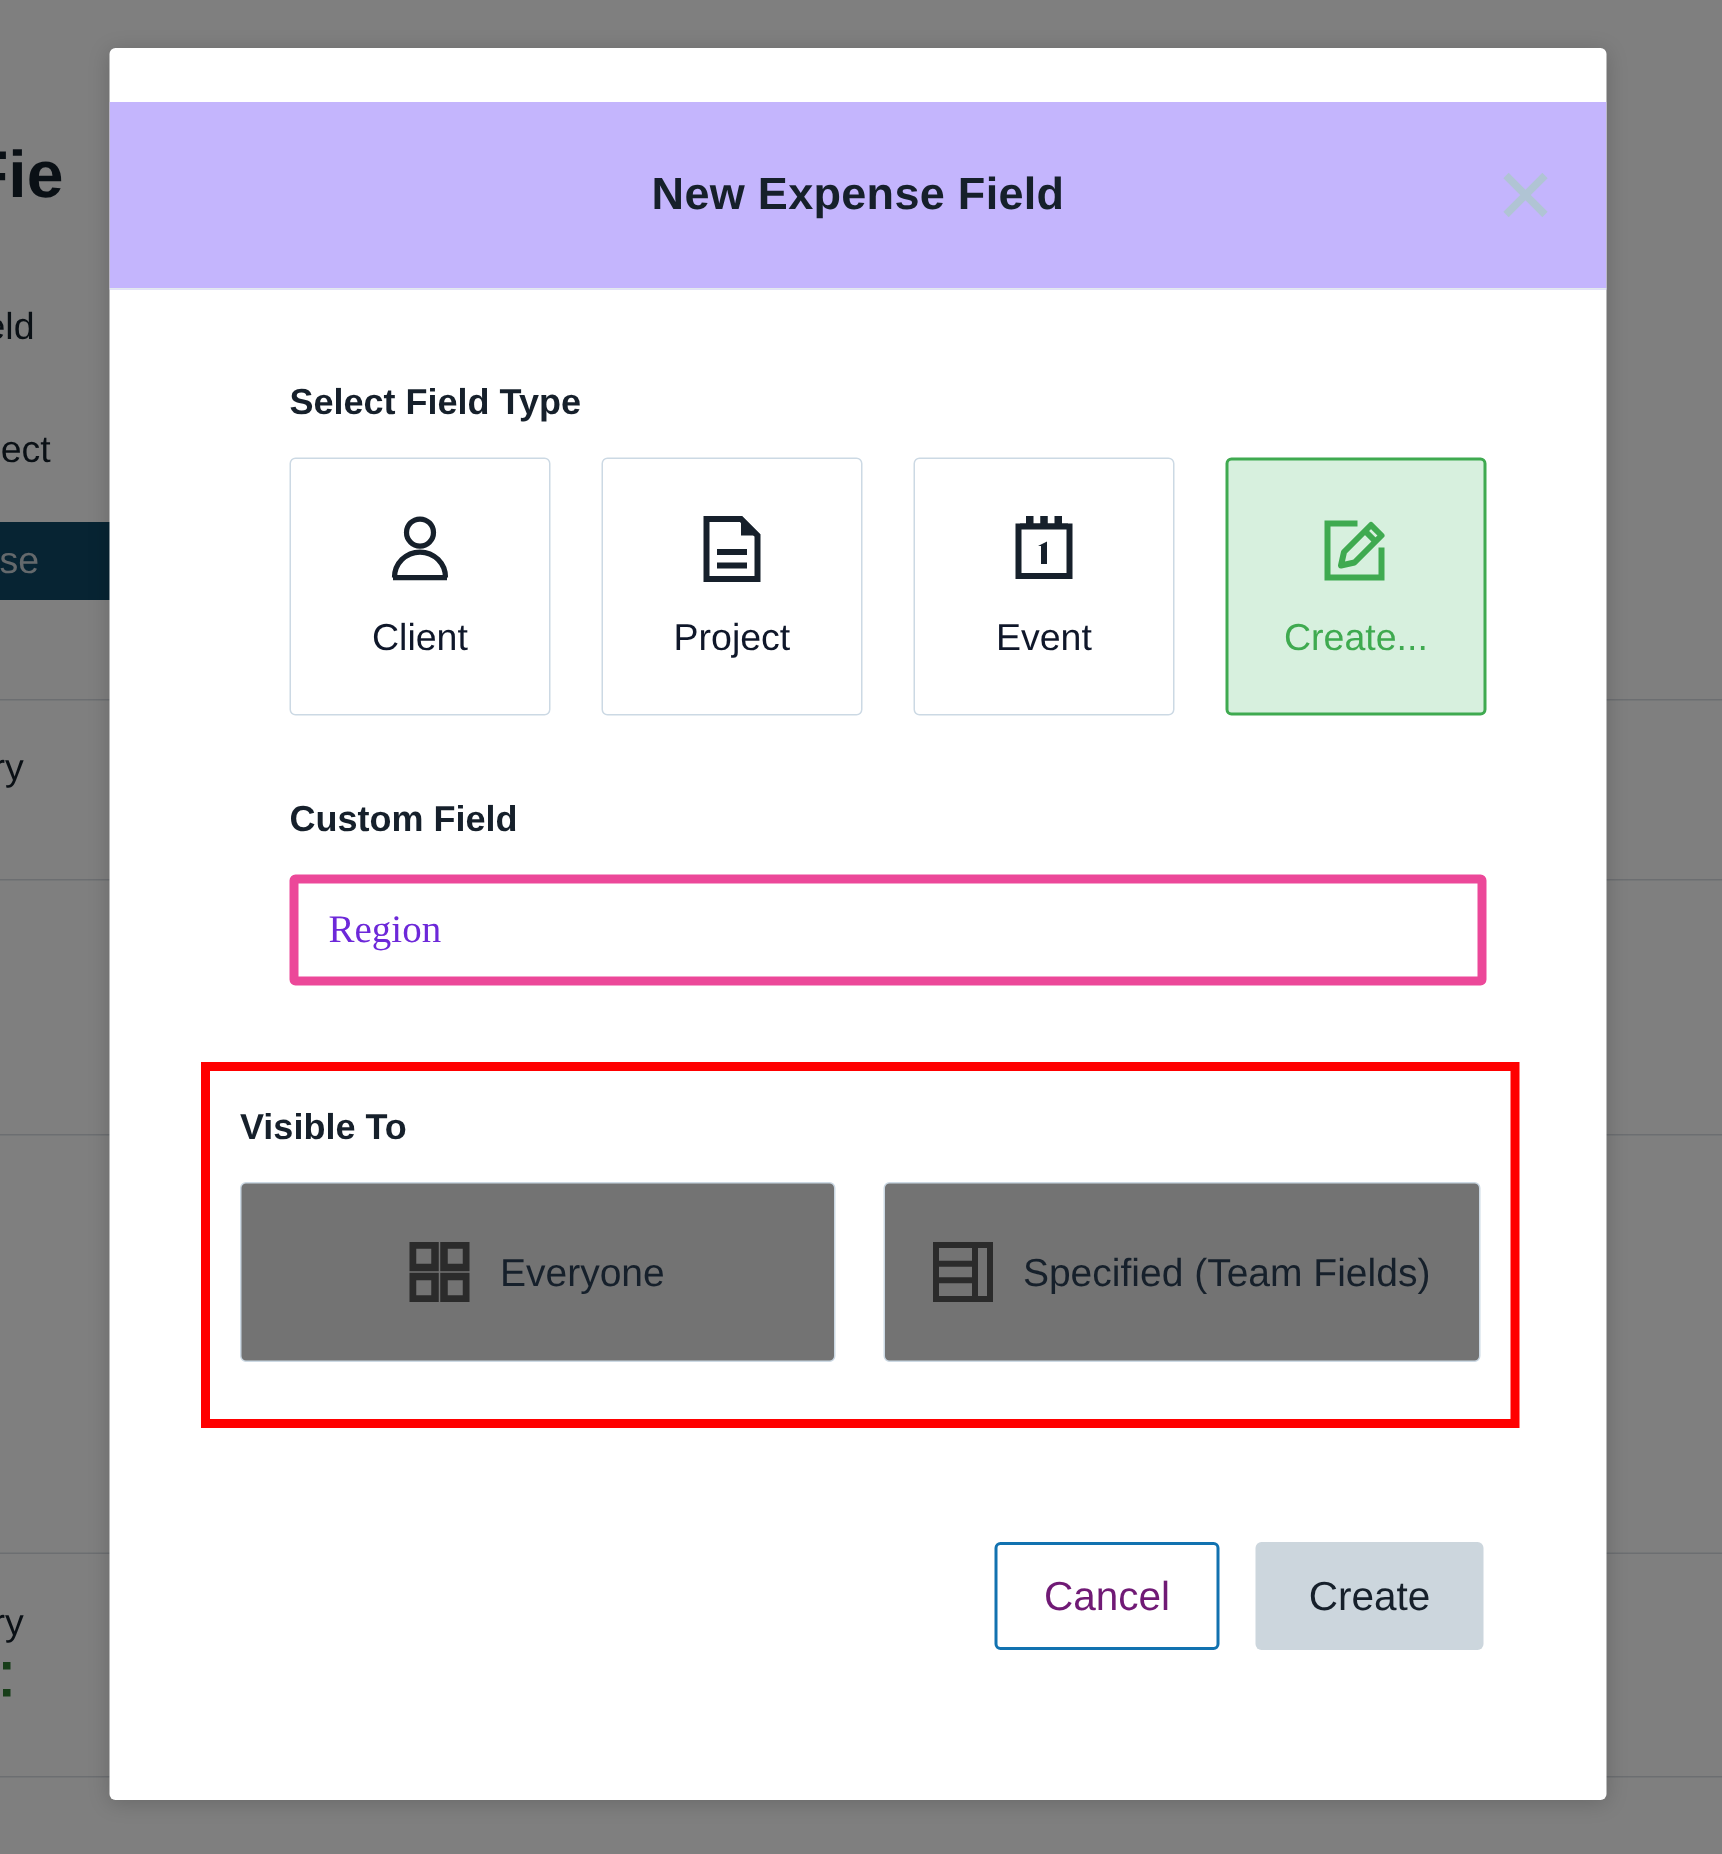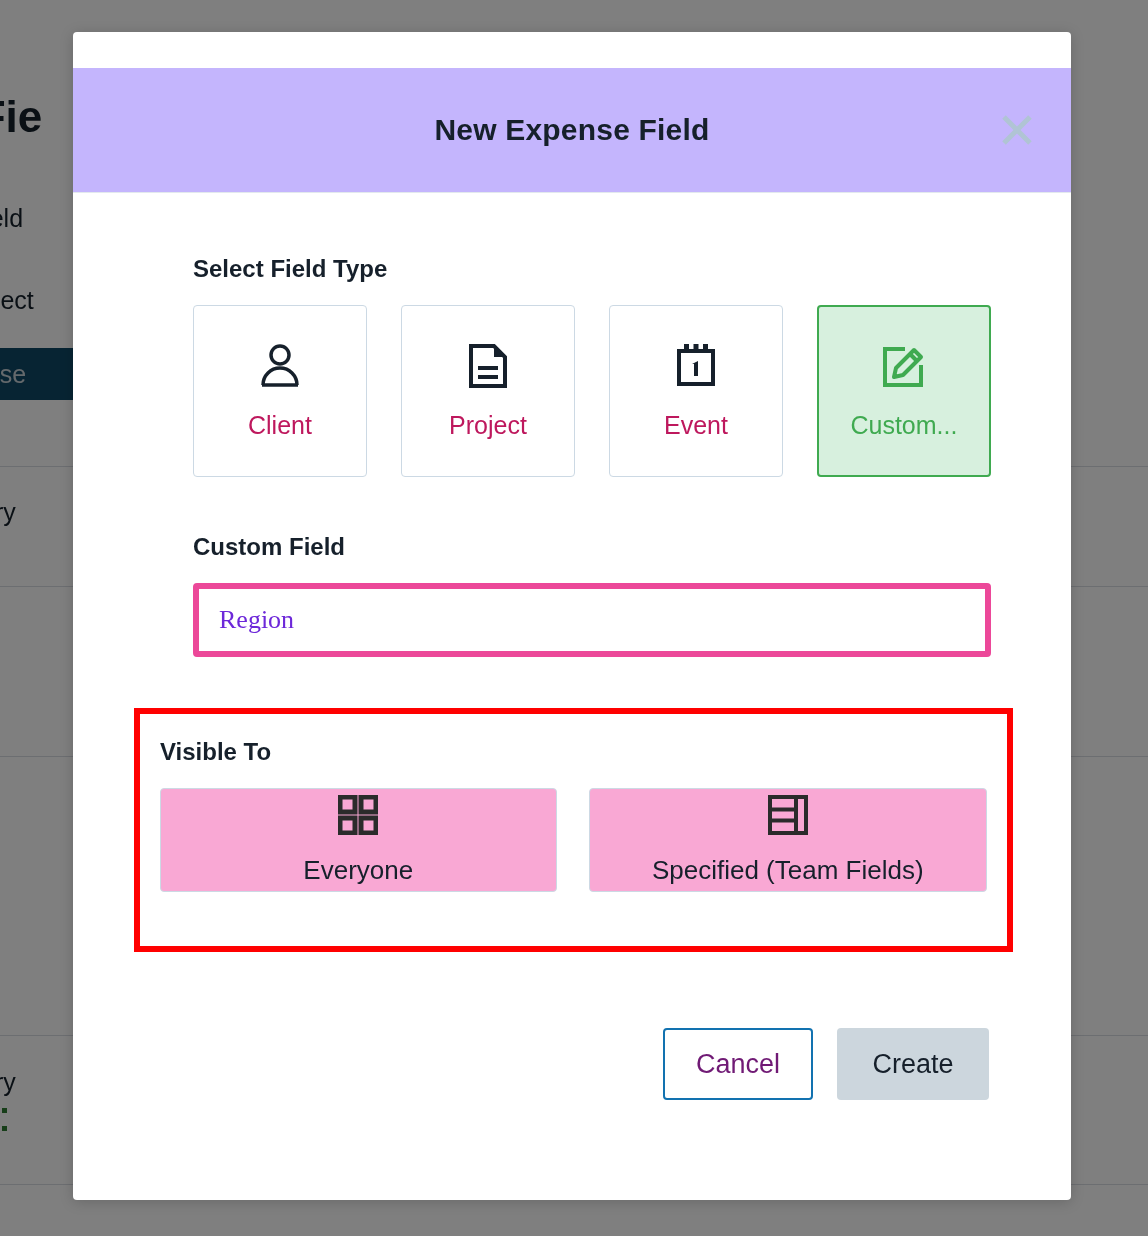--- a/index.html
+++ b/index.html
@@ -186,21 +186,21 @@
     display: flex;
     flex-direction: column;
     align-items: center;
     justify-content: center;
     gap: 22px;
     cursor: pointer;
   }
 
   .type-card .type-label {
     font-size: 25px;
-    color: #be185d;
+    color: #0f172a;
   }
 
   .type-card.selected {
     border: 2px solid #3faa50;
     background: #d7f0de;
   }
   .type-card.selected .type-label {
     color: #3faa50;
   }
 
@@ -235,31 +235,30 @@
     padding: 24px 20px 15px 20px;
   }
 
   .choice-row {
     display: flex;
     gap: 32px;
     margin-top: 20px;
   }
 
   .choice-btn {
-    height: 104px;
+    height: 120px;
     border: 1px solid #ccd9e4;
     border-radius: 4px;
-    background: #f9a8d4;
+    background: #737373;
     display: flex;
     align-items: center;
     justify-content: center;
     gap: 20px;
     cursor: pointer;
     padding: 0 24px;
-    flex-direction: column;
   }
   .choice-btn.w-everyone { width: 402px; }
   .choice-btn.w-specified { width: 404px; }
 
   .choice-label {
     font-size: 26px;
     color: #16202b;
     white-space: nowrap;
   }
 
@@ -380,21 +379,21 @@
         </div>
 
         <div class="type-card selected">
           <span class="type-icon">
             <svg width="46" height="46" viewBox="0 0 46 46" aria-hidden="true">
               <path d="M40 22 V42 H4 V6 H24" fill="none" stroke="#3faa50" stroke-width="4"></path>
               <path d="M15 25 L33 7 L40 14 L22 32 L13 34 Z" fill="none" stroke="#3faa50" stroke-width="4" stroke-linejoin="round"></path>
               <line x1="29" y1="11" x2="36" y2="18" stroke="#3faa50" stroke-width="4"></line>
             </svg>
           </span>
-          <span class="type-label">Custom...</span>
+          <span class="type-label">Create...</span>
         </div>
 
       </div>
 
       <div class="custom-field-block">
         <div class="section-label">Custom Field</div>
         <input class="text-input" type="text" value="Region" style="">
       </div>
 
     </div>

